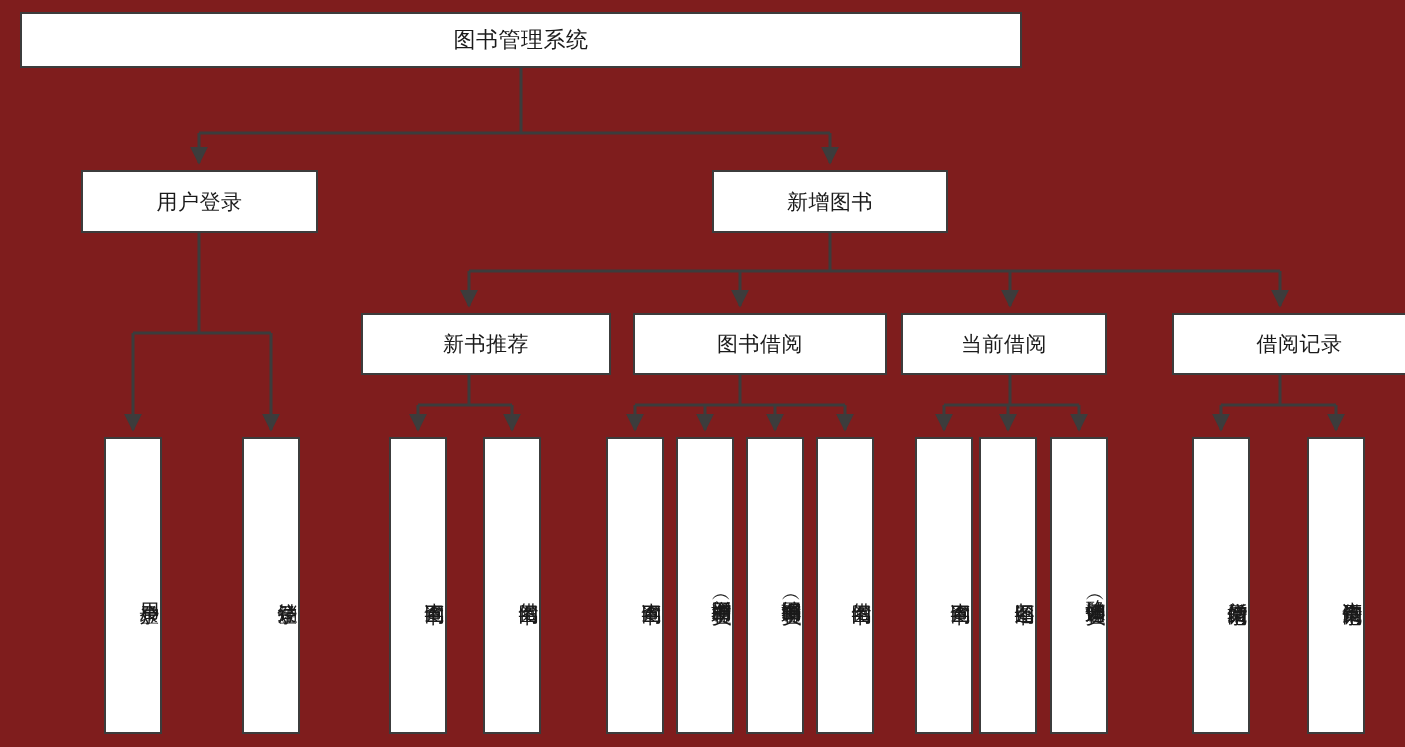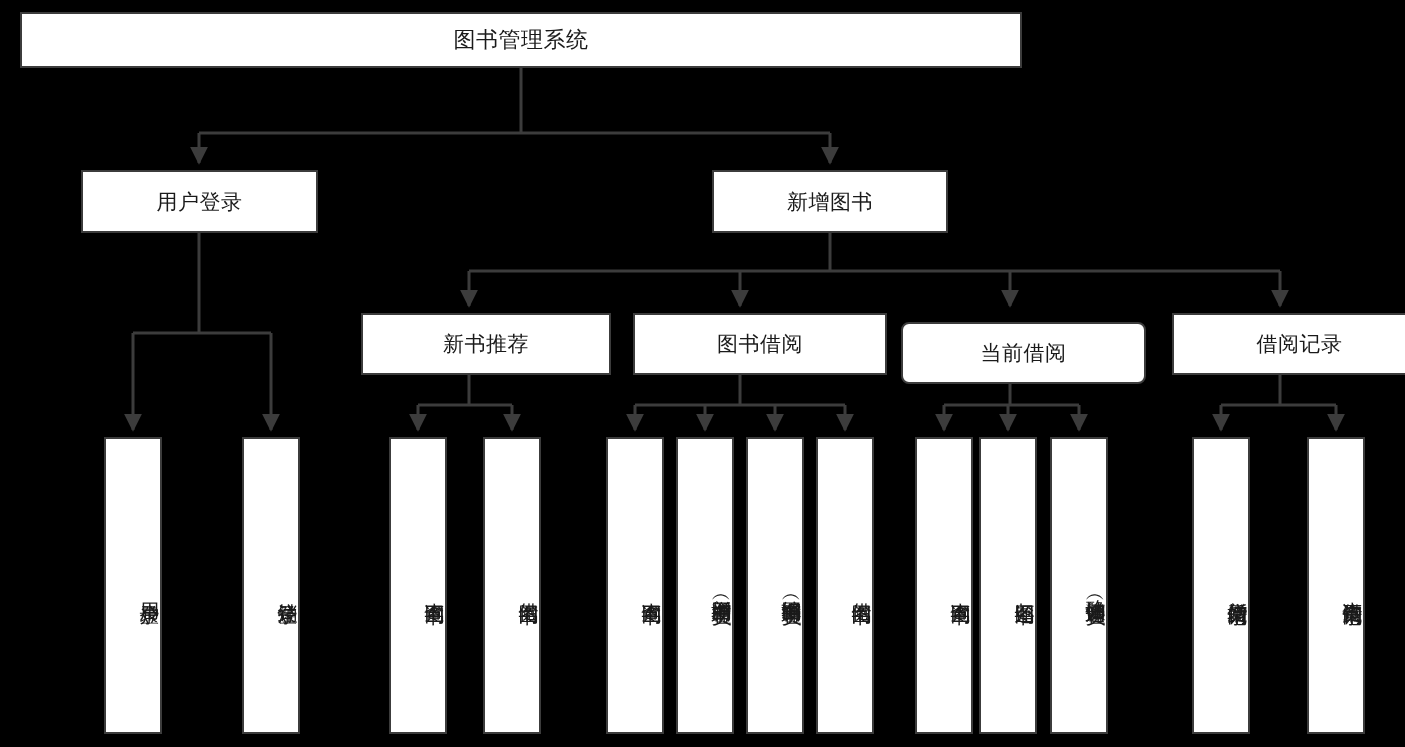--- a/index.html
+++ b/index.html
@@ -7,21 +7,21 @@
     padding: 0;
     background: #ffffff;
   }
   body {
     font-family: "DejaVu Sans", "Liberation Sans", sans-serif;
   }
   #diagram-root {
     position: relative;
     width: 1405px;
     height: 747px;
-    background: #000000;
+    background: #7f1d1d;
     overflow: hidden;
   }
   #edge-layer {
     position: absolute;
     left: 0;
     top: 0;
     width: 1405px;
     height: 747px;
   }
   .node {
@@ -139,21 +139,21 @@
   </div>
 
   <div class="node node-h" style="left:361px; top:313px; width:250px; height:62px;">
     <span>新书推荐</span>
   </div>
 
   <div class="node node-h" style="left:633px; top:313px; width:254px; height:62px;">
     <span>图书借阅</span>
   </div>
 
-  <div class="node node-h" style="left:901px; top:322px; width:245px; height:62px;border-radius:8px;">
+  <div class="node node-h" style="left:901px; top:313px; width:206px; height:62px;">
     <span>当前借阅</span>
   </div>
 
   <div class="node node-h" style="left:1172px; top:313px; width:255px; height:62px;">
     <span>借阅记录</span>
   </div>
 
   <div class="node node-v" style="left:104px; top:437px; width:58px; height:297px;">
     <span class="vtext">用户登录</span>
   </div>

